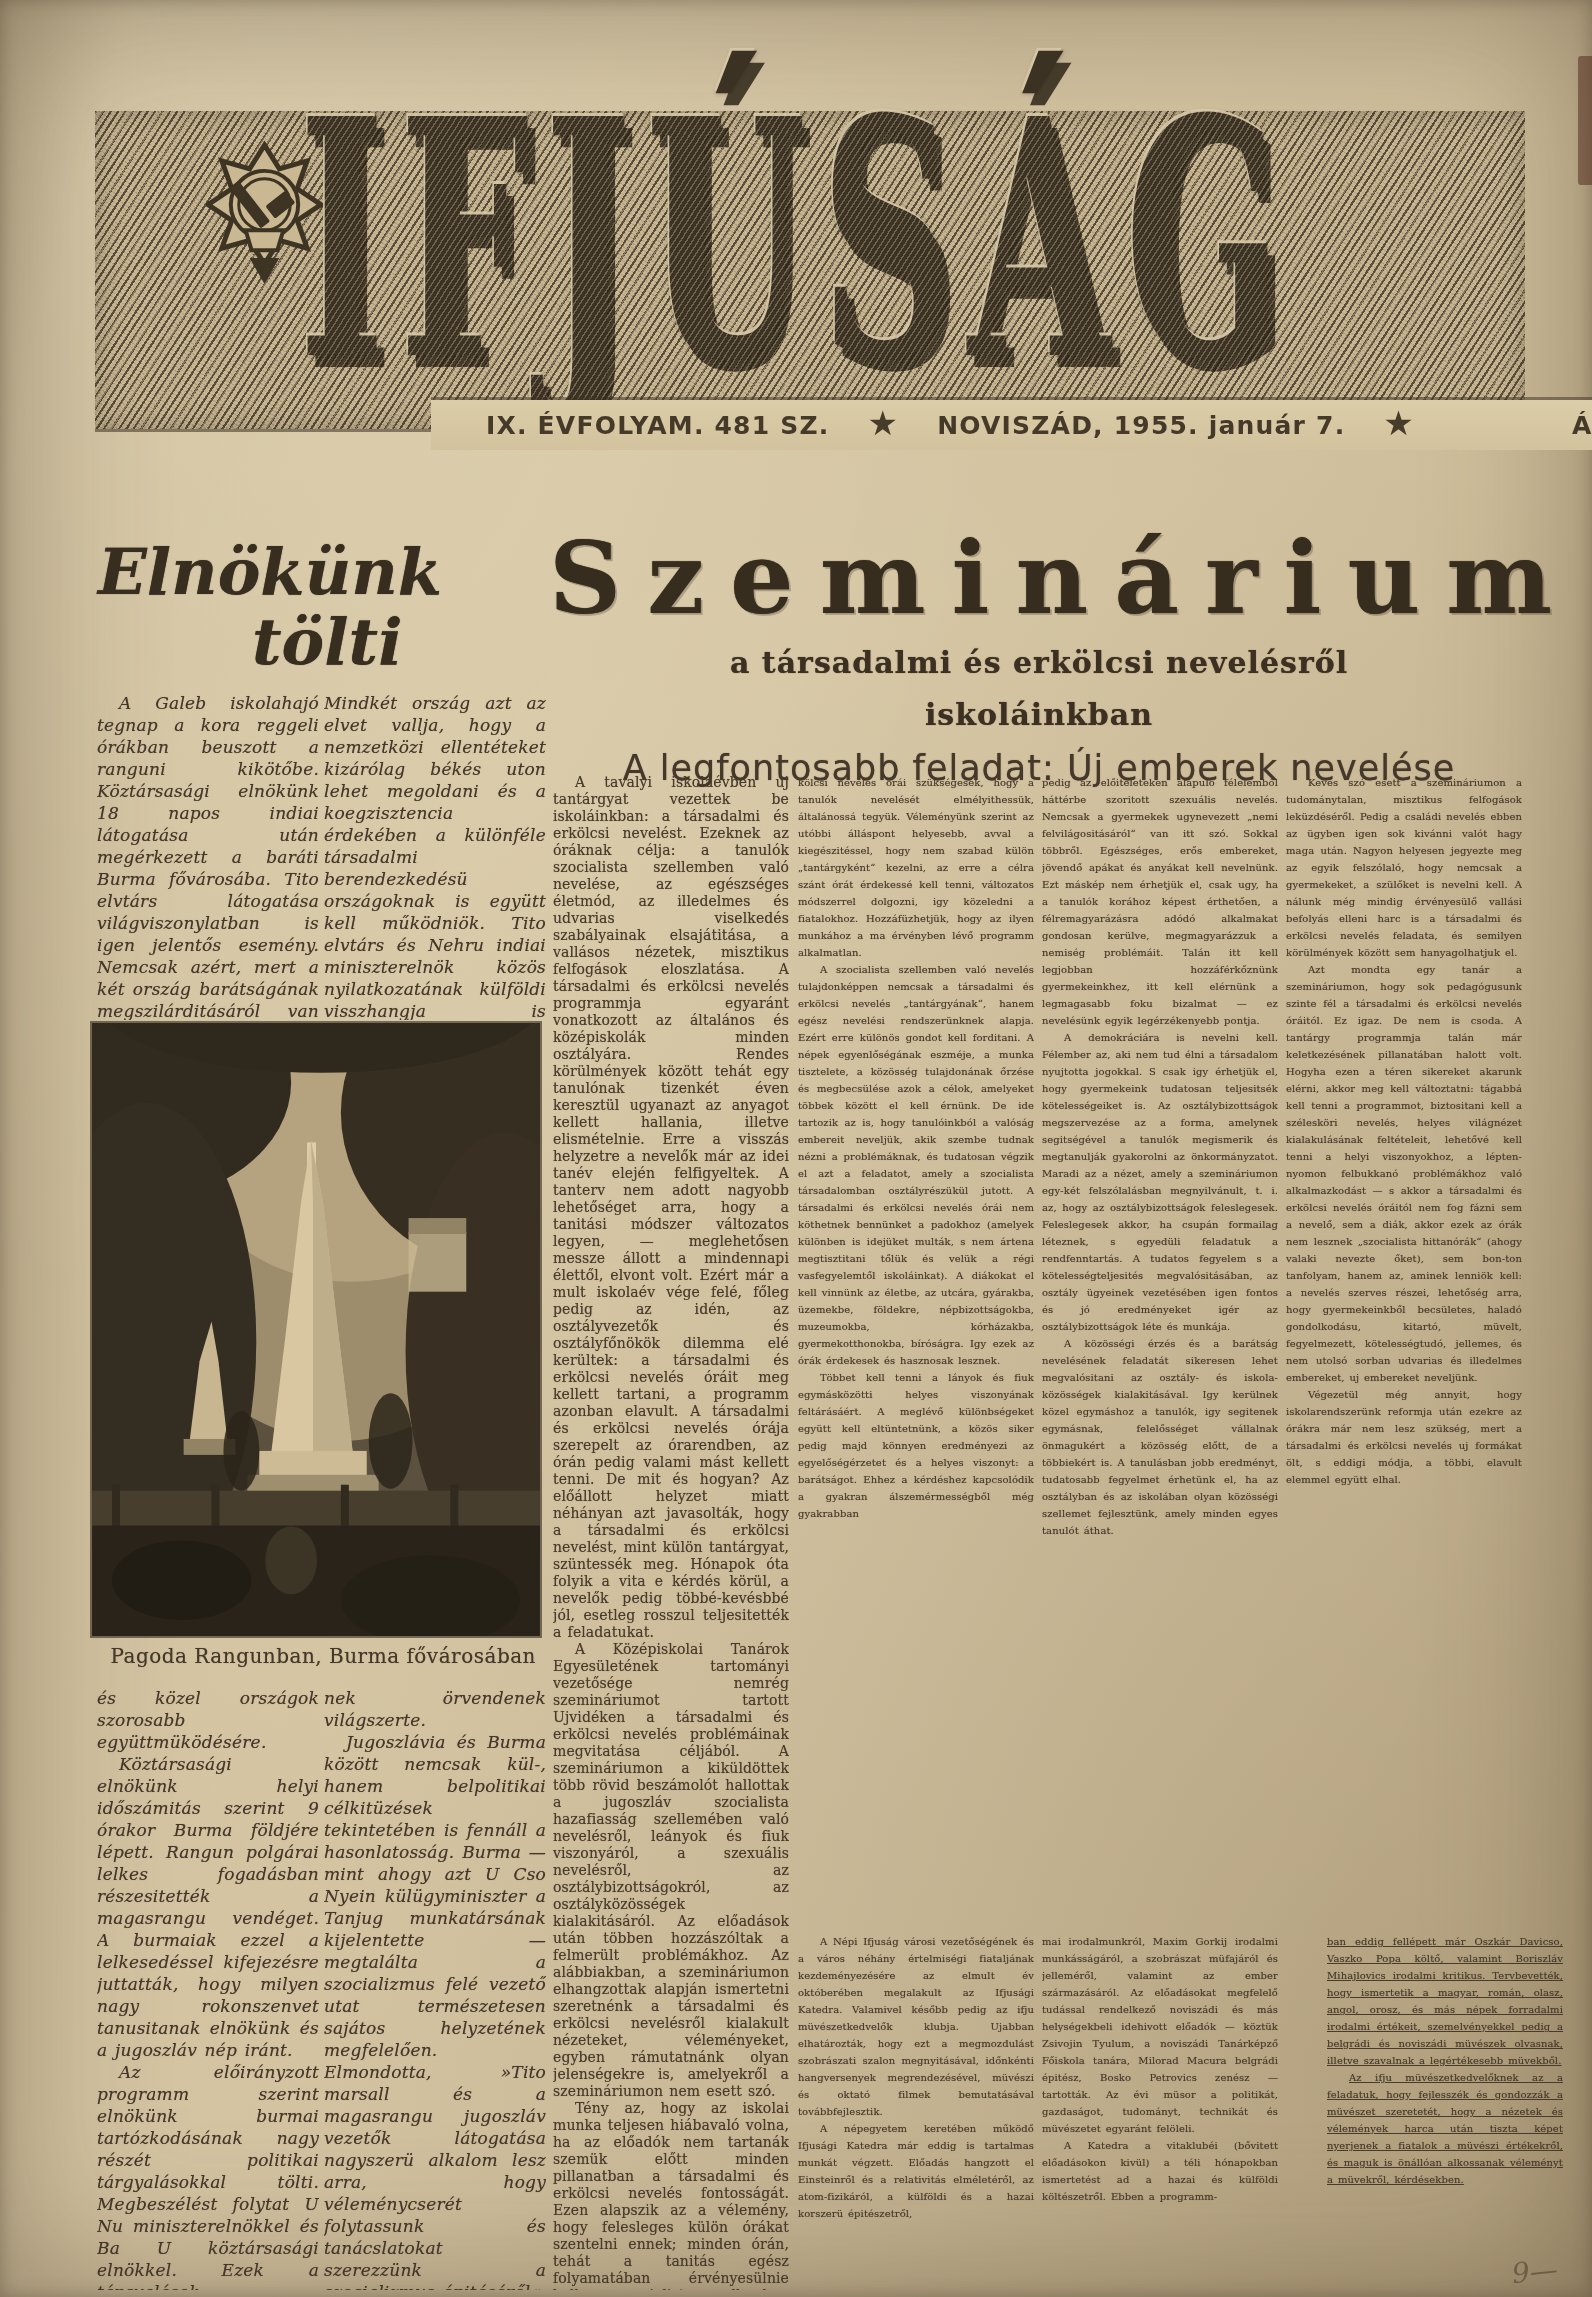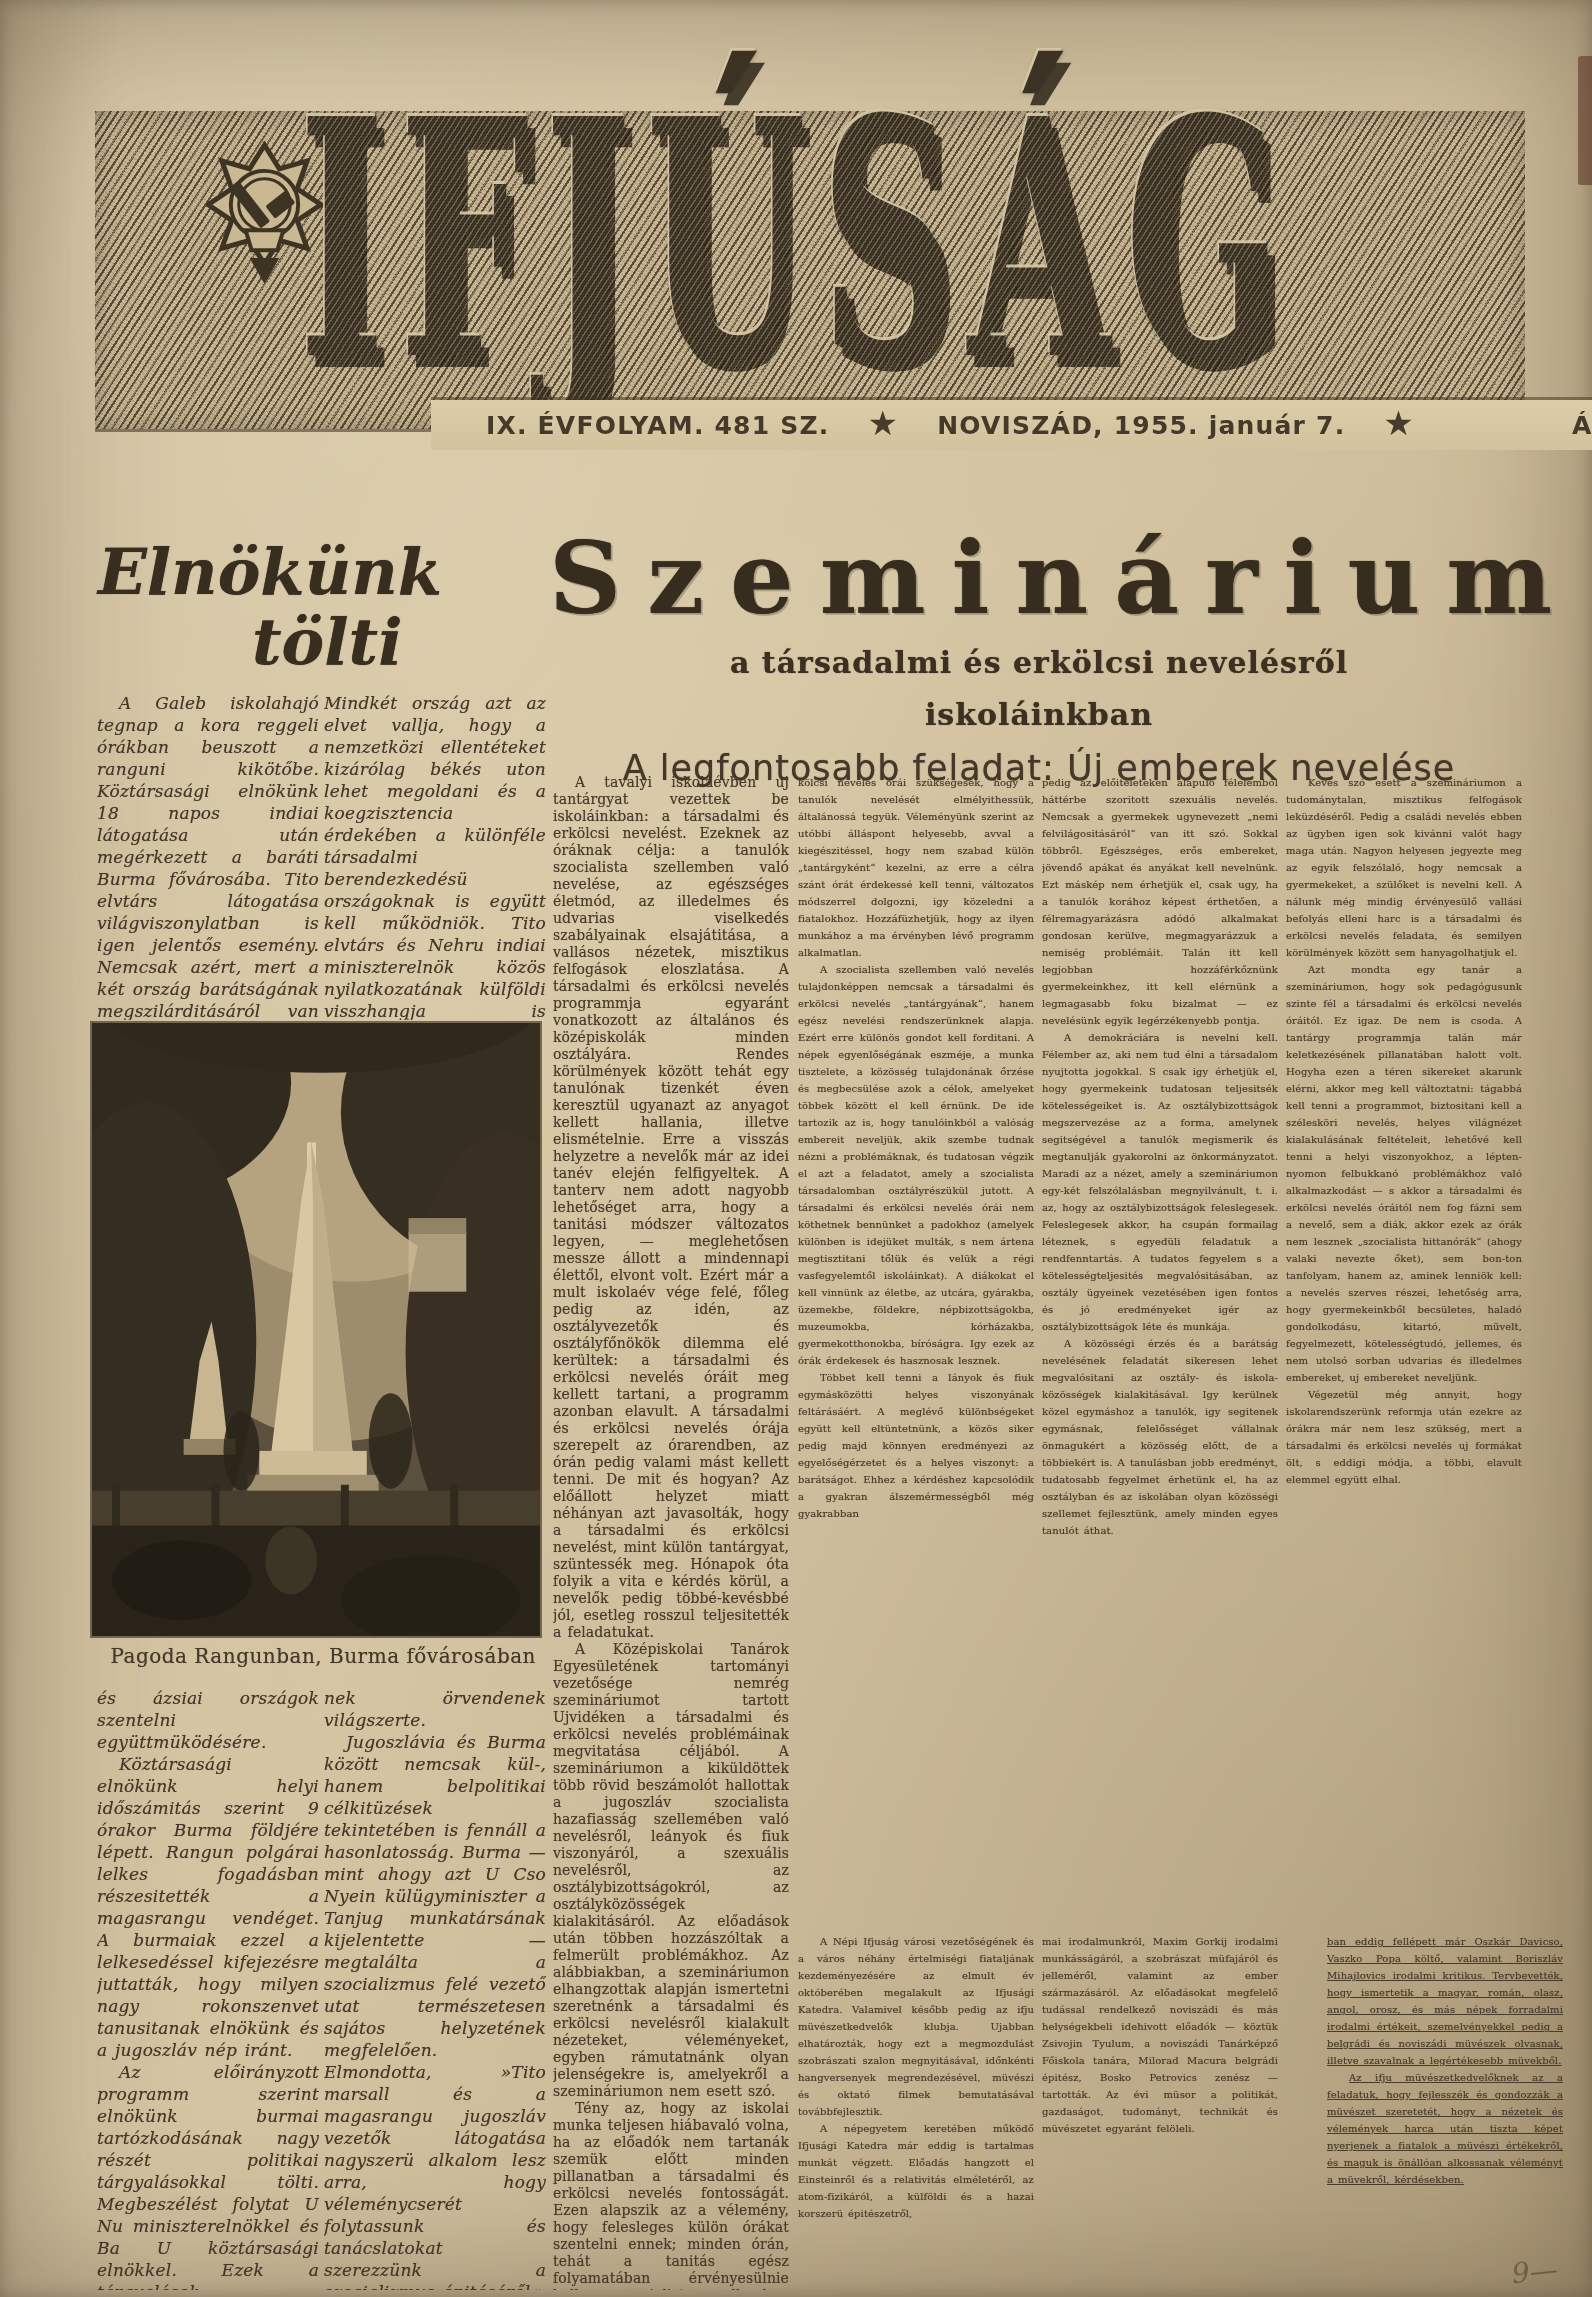--- a/index.html
+++ b/index.html
@@ -160,21 +160,21 @@
       <ellipse cx="90" cy="560" rx="70" ry="40" fill="#1d170d"></ellipse>
       <ellipse cx="340" cy="580" rx="90" ry="45" fill="#201a0f"></ellipse>
       <ellipse cx="200" cy="540" rx="26" ry="34" fill="#3a3120" opacity=".9"></ellipse>
       <ellipse cx="150" cy="430" rx="18" ry="40" fill="#261f12" opacity=".85"></ellipse>
       <ellipse cx="300" cy="420" rx="22" ry="48" fill="#261f12" opacity=".85"></ellipse>
     </svg>
   </div>
   <div class="photo-caption">Pagoda Rangunban, Burma fővárosában</div>
 
   <div class="col ital-col lb1">
-    <p>és ázsiai országok szentelni együttmüködésére.</p>
+    <p>és közel országok szorosabb együttmüködésére.</p>
     <p class="ind">Köztársasági elnökünk helyi időszámitás szerint 9 órakor Burma földjére lépett. Rangun polgárai lelkes fogadásban részesitették a magasrangu vendéget. A burmaiak ezzel a lelkesedéssel kifejezésre juttatták, hogy milyen nagy rokonszenvet tanusitanak elnökünk és a jugoszláv nép iránt.</p>
     <p class="ind">Az előirányzott programm szerint elnökünk burmai tartózkodásának nagy részét politikai tárgyalásokkal tölti. Megbeszélést folytat U Nu miniszterelnökkel és Ba U köztársasági elnökkel. Ezek a tárgyalások kétségtelenül uj távlatokat nyitnak a két ország további együttműködése elé.</p>
 
   </div>
   <div class="col ital-col lb2">
     <p>nek örvendenek világszerte.</p>
     <p class="ind">Jugoszlávia és Burma között nemcsak kül-, hanem belpolitikai célkitüzések tekintetében is fennáll a hasonlatosság. Burma — mint ahogy azt U Cso Nyein külügyminiszter a Tanjug munkatársának kijelentette — megtalálta a szocializmus felé vezető utat természetesen sajátos helyzetének megfelelően. Elmondotta, »Tito marsall és a magasrangu jugoszláv vezetők látogatása nagyszerü alkalom lesz arra, hogy véleménycserét folytassunk és tanácslatokat szerezzünk a szocializmus épitéséről«</p>
 
   </div>
 
@@ -205,20 +205,21 @@
     <p class="ind">Azt mondta egy tanár a szemináriumon, hogy sok pedagógusunk szinte fél a társadalmi és erkölcsi nevelés óráitól. Ez igaz. De nem is csoda. A tantárgy programmja talán már keletkezésének pillanatában halott volt. Hogyha ezen a téren sikereket akarunk elérni, akkor meg kell változtatni: tágabbá kell tenni a programmot, biztositani kell a szélesköri nevelés, helyes világnézet kialakulásának feltételeit, lehetővé kell tenni a helyi viszonyokhoz, a lépten-nyomon felbukkanó problémákhoz való alkalmazkodást — s akkor a társadalmi és erkölcsi nevelés óráitól nem fog fázni sem a nevelő, sem a diák, akkor ezek az órák nem lesznek „szocialista hittanórák“ (ahogy valaki nevezte őket), sem bon-ton tanfolyam, hanem az, aminek lenniök kell: a nevelés szerves részei, lehetőség arra, hogy gyermekeinkből becsületes, haladó gondolkodásu, kitartó, müvelt, fegyelmezett, kötelességtudó, jellemes, és nem utolsó sorban udvarias és illedelmes embereket, uj embereket neveljünk.</p>
     <p class="ind">Végezetül még annyit, hogy iskolarendszerünk reformja után ezekre az órákra már nem lesz szükség, mert a társadalmi és erkölcsi nevelés uj formákat ölt, s eddigi módja, a többi, elavult elemmel együtt elhal.</p>
   </div>
 
   <div class="col body-col ba1">
     <p class="ind">A Népi Ifjuság városi vezetőségének és a város néhány értelmiségi fiataljának kezdeményezésére az elmult év októberében megalakult az Ifjusági Katedra. Valamivel később pedig az ifju müvészetkedvelők klubja. Ujabban elhatározták, hogy ezt a megmozdulást szobrászati szalon megnyitásával, időnkénti hangversenyek megrendezésével, müvészi és oktató filmek bemutatásával továbbfejlesztik.</p>
     <p class="ind">A népegyetem keretében működő Ifjusági Katedra már eddig is tartalmas munkát végzett. Előadás hangzott el Einsteinről és a relativitás elméletéről, az atom-fizikáról, a külföldi és a hazai korszerü épitészetről,</p>
   </div>
   <div class="col body-col ba2">
     <p>mai irodalmunkról, Maxim Gorkij irodalmi munkásságáról, a szobrászat müfajáról és jelleméről, valamint az ember származásáról. Az előadásokat megfelelő tudással rendelkező noviszádi és más helységekbeli idehivott előadók — köztük Zsivojin Tyulum, a noviszádi Tanárképző Főiskola tanára, Milorad Macura belgrádi épitész, Bosko Petrovics zenész — tartották. Az évi müsor a politikát, gazdaságot, tudományt, technikát és müvészetet egyaránt felöleli.</p>
+    <p class="ind">A Katedra a vitaklubéi (bővitett előadásokon kivül) a téli hónapokban ismertetést ad a hazai és külföldi költészetről. Ebben a programm-</p>
   </div>
   <div class="col body-col ba3">
     <p>ban eddig fellépett már Oszkár Davicso, Vaszko Popa költő, valamint Boriszláv Mihajlovics irodalmi kritikus. Tervbevették, hogy ismertetik a magyar, román, olasz, angol, orosz, és más népek forradalmi irodalmi értékeit, szemelvényekkel pedig a belgrádi és noviszádi müvészek olvasnak, illetve szavalnak a legértékesebb müvekből.</p>
     <p class="ind">Az ifju müvészetkedvelőknek az a feladatuk, hogy fejlesszék és gondozzák a müvészet szeretetét, hogy a nézetek és vélemények harca után tiszta képet nyerjenek a fiatalok a müvészi értékekről, és maguk is önállóan alkossanak véleményt a müvekről, kérdésekben.</p>
   </div>
 
   <div class="page-num">9—</div>
 </div>
 
 

